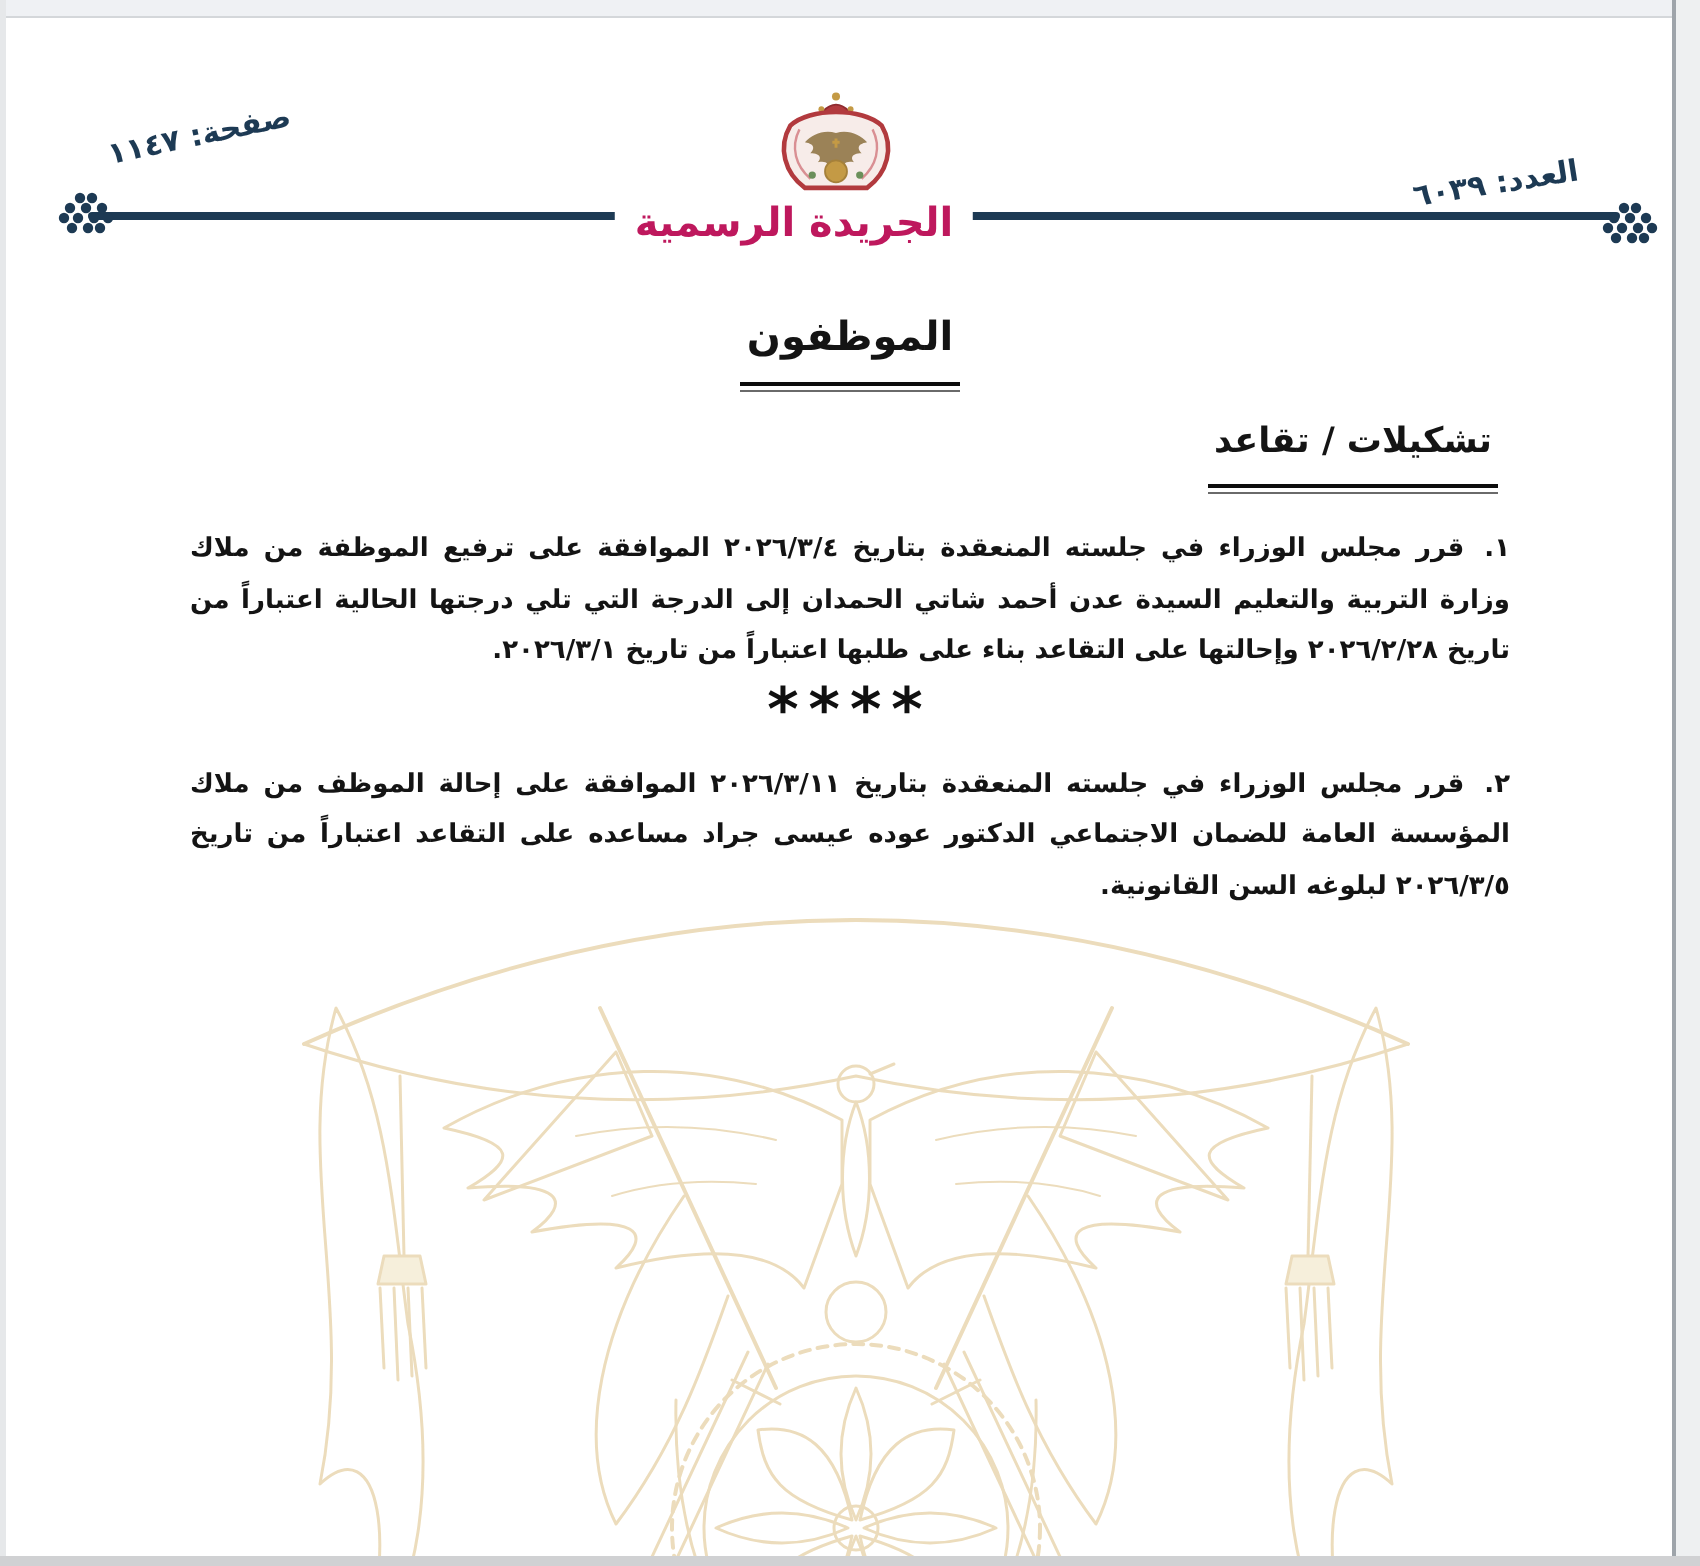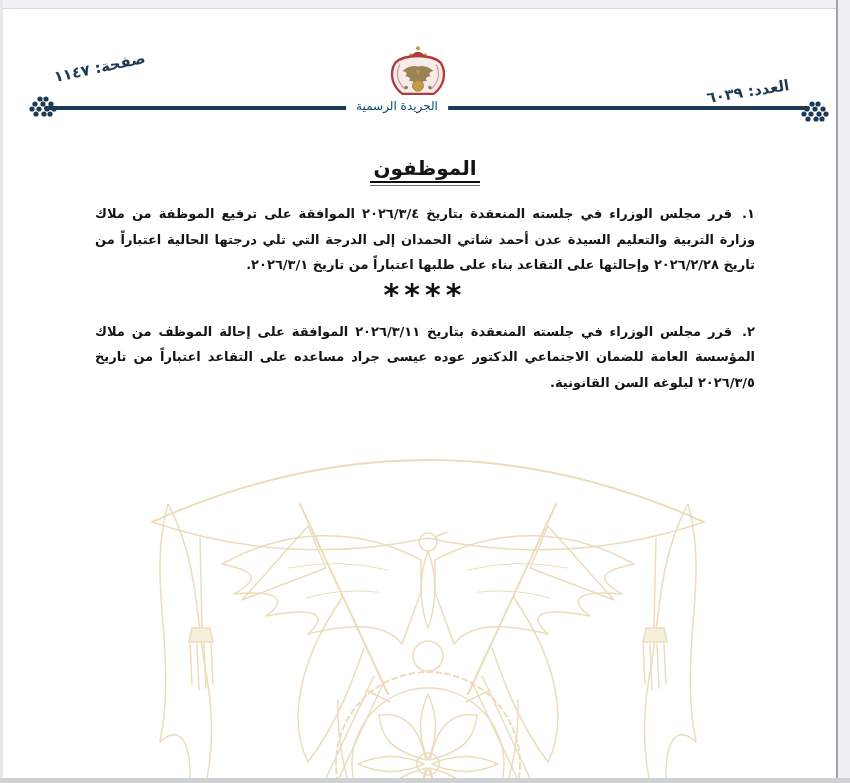--- a/index.html
+++ b/index.html
@@ -21,31 +21,31 @@
   .knot-right{right:20px;top:100px;}
   .corner-label{
     position:absolute;color:#1d3a54;font-weight:bold;font-size:15px;white-space:nowrap;direction:rtl;
   }
   .page-label{left:56px;top:68px;transform:rotate(-12deg);transform-origin:left bottom;}
   .issue-label{right:60px;top:76px;transform:rotate(-9deg);transform-origin:right bottom;}
   .crest{position:absolute;left:418px;top:42px;transform:translateX(-50%);width:64px;height:60px;}
   .gazette-title{
     position:absolute;left:397px;top:98px;transform:translateX(-50%);
     background:#ffffff;padding:1px 10px 3px;white-space:nowrap;
-    color:#0c4a6e;font-size:12px;font-weight:normal;direction:rtl;z-index:2;
+    color:#be185d;font-size:20px;font-weight:bold;direction:rtl;z-index:2;
   }
 
   
   .watermark{position:absolute;left:138px;top:442px;width:580px;height:420px;z-index:0;opacity:.9;}
 
   
   .content{position:absolute;top:150px;left:95px;right:95px;direction:rtl;z-index:2;color:#141414;}
   .section-heading{text-align:center;margin-top:6px;}
   .uline-outer{display:inline-block;border-bottom:1px solid #6a6a6a;padding-bottom:2px;}
-  .uline-inner{display:inline-block;border-bottom:2.5px solid #0d0d0d;padding:0 3px 1px;}
+  .uline-inner{display:inline-block;border-bottom:2.5px solid #0d0d0d;padding:0 3px 11px;}
   .section-heading .uline-inner{font-size:20px;font-weight:bold;}
   .subsection-heading{text-align:right;margin:15px 6px 0 0;}
   .subsection-heading .uline-inner{font-size:17.5px;font-weight:bold;}
   .decision{
     font-size:13px;font-weight:bold;line-height:25.5px;text-align:justify;
     margin:15px 0 0;
   }
   .decision .marker{margin-left:10px;}
   .stars-separator{
     text-align:center;font-size:30px;font-weight:bold;letter-spacing:5px;
@@ -168,20 +168,23 @@
 
     <div class="gazette-title">الجريدة الرسمية</div>
   </div>
 
   <div class="content">
 
     <div class="section-heading">
       <span class="uline-outer"><span class="uline-inner">الموظفون</span></span>
     </div>
 
+    <div class="subsection-heading">
+      <span class="uline-outer"><span class="uline-inner">تشكيلات / تقاعد</span></span>
+    </div>
 
     <p class="decision"><span class="marker">١.</span><span>قرر مجلس الوزراء في جلسته المنعقدة بتاريخ ٢٠٢٦/٣/٤ الموافقة على ترفيع الموظفة من ملاك وزارة التربية والتعليم السيدة عدن أحمد شاتي الحمدان إلى الدرجة التي تلي درجتها الحالية اعتباراً من تاريخ ٢٠٢٦/٢/٢٨ وإحالتها على التقاعد بناء على طلبها اعتباراً من تاريخ ٢٠٢٦/٣/١.</span></p>
 
     <div class="stars-separator">****</div>
 
     <p class="decision"><span class="marker">٢.</span><span>قرر مجلس الوزراء في جلسته المنعقدة بتاريخ ٢٠٢٦/٣/١١ الموافقة على إحالة الموظف من ملاك المؤسسة العامة للضمان الاجتماعي الدكتور عوده عيسى جراد مساعده على التقاعد اعتباراً من تاريخ ٢٠٢٦/٣/٥ لبلوغه السن القانونية.</span></p>
 
   </div>
 
   <div class="chrome-top"></div>

